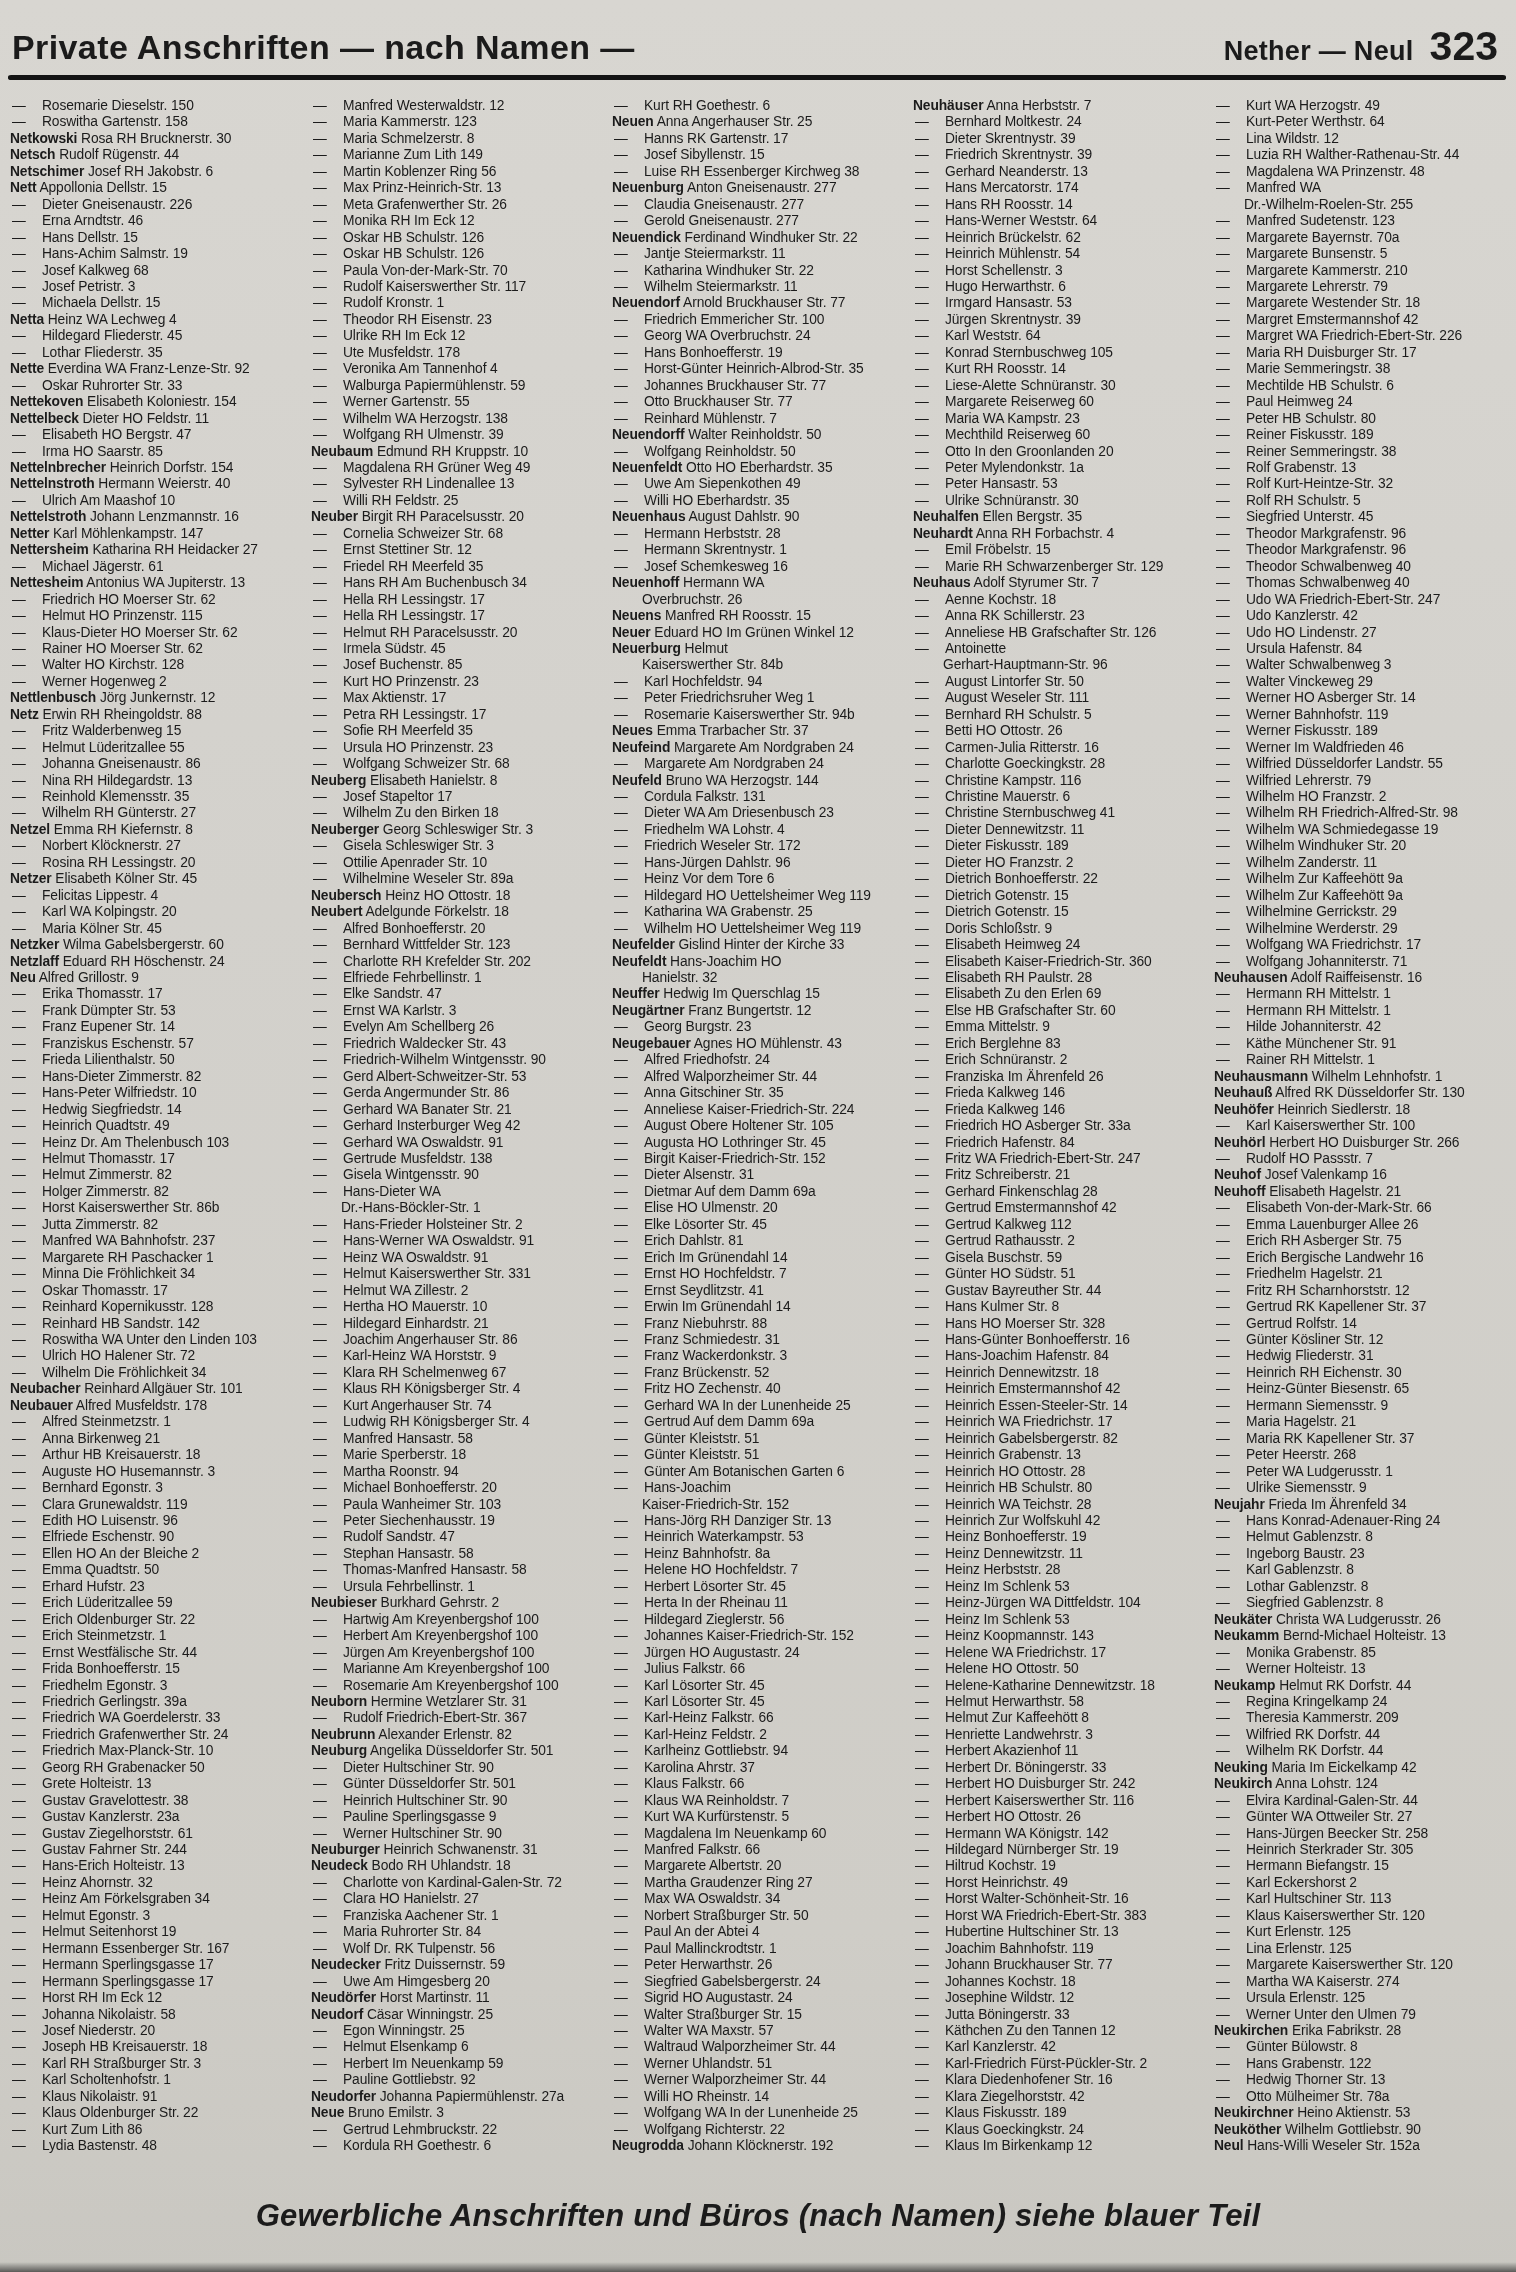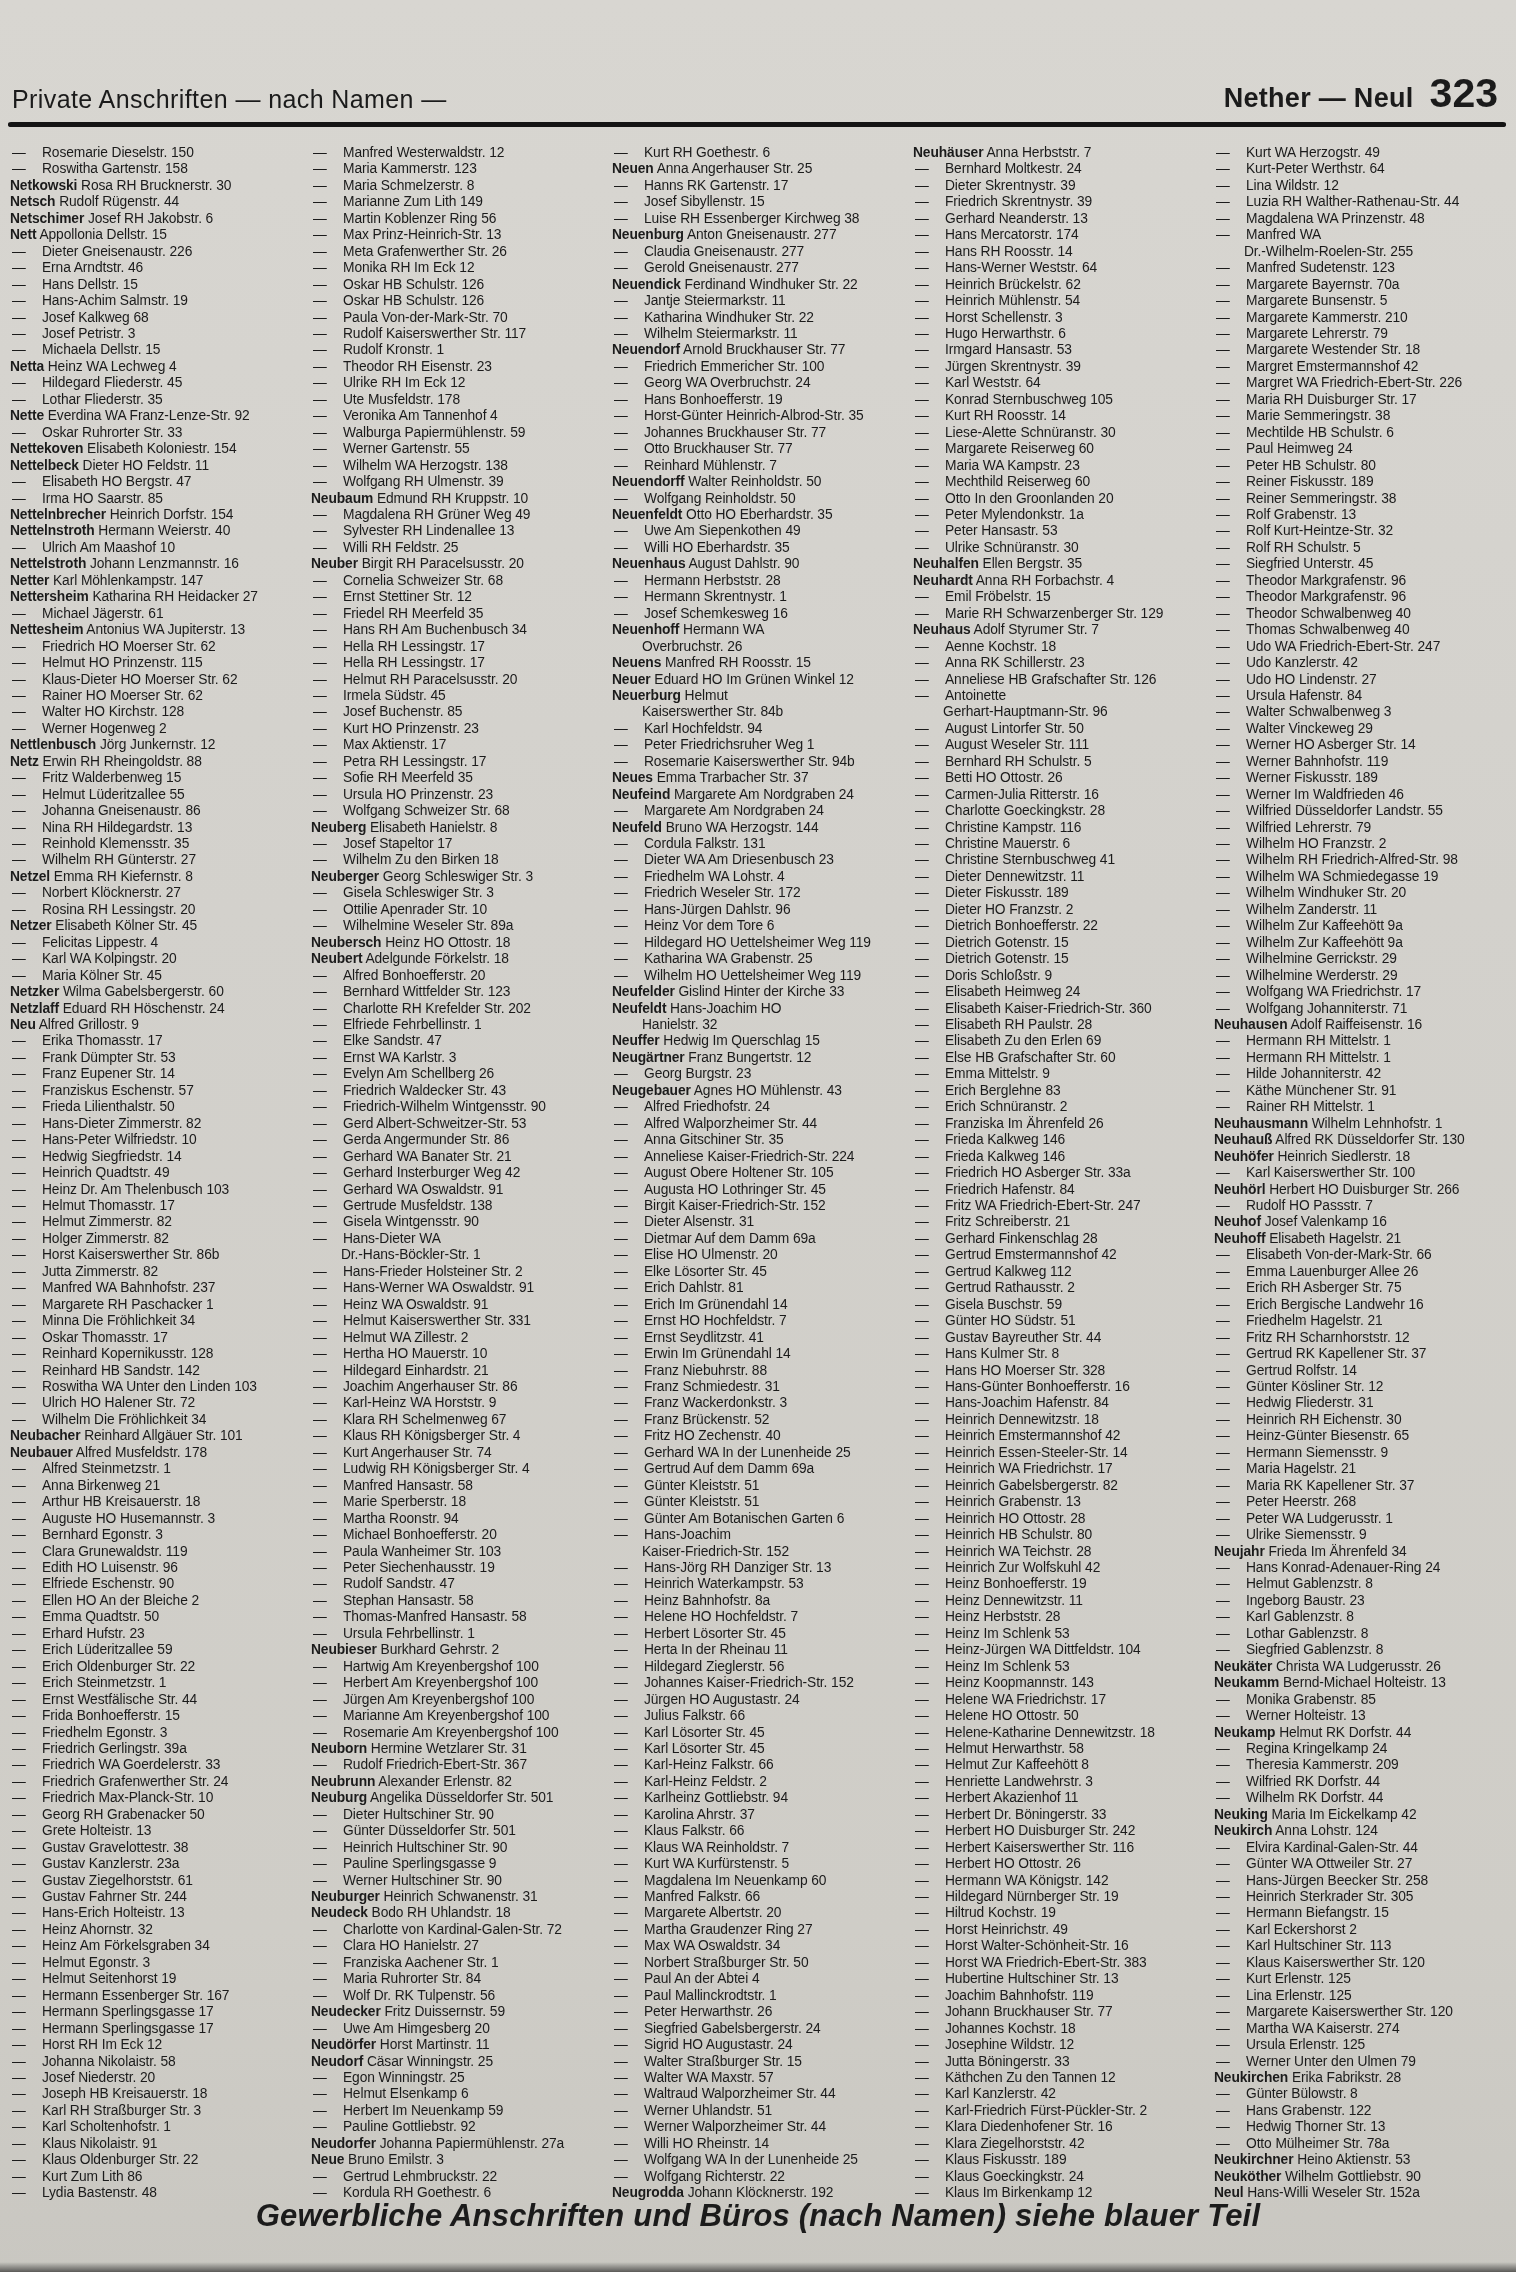--- a/index.html
+++ b/index.html
@@ -8,22 +8,22 @@
     background:linear-gradient(180deg,#d8d6d1 0%,#d3d1cc 40%,#cfcdc7 85%,#c9c7c1 100%);
     font-family:"Liberation Sans",sans-serif;
     color:#1b1b1b;
     position:relative;
     overflow:hidden;
   }
   body::after{content:"";position:absolute;left:0;right:0;bottom:0;height:10px;
     background:linear-gradient(180deg,rgba(0,0,0,0),rgba(0,0,0,.55));}
   .header{display:flex;justify-content:space-between;align-items:flex-end;
     padding:28px 18px 4px 12px;}
-  .header-left{font-weight:normal;font-size:25px;letter-spacing:.4px;}
-  .header-right{display:flex;align-items:baseline;gap:16px;margin-top:47px;}
+  .header-left{font-weight:bold;font-size:34px;letter-spacing:.4px;}
+  .header-right{display:flex;align-items:baseline;gap:16px;}
   .range{font-weight:bold;font-size:27px;letter-spacing:.3px;}
   .pagenum{font-weight:bold;font-size:41px;line-height:.9;}
   .rule{height:5px;background:#141414;margin:4px 10px 0 8px;border-radius:3px/2px;}
   .columns{display:flex;gap:6px;padding:18px 8px 0 10px;}
   .col{width:295px;flex:0 0 auto;font-size:13.8px;line-height:16.45px;letter-spacing:-.1px;}
   .line{white-space:nowrap;overflow:hidden;display:flex;}
   .line .dash{flex:0 0 30px;padding-left:2px;}
   .line .txt{flex:1 1 auto;overflow:hidden;}
   .line.cont .txt{padding-left:30px;}
   .line b{font-weight:bold;}

